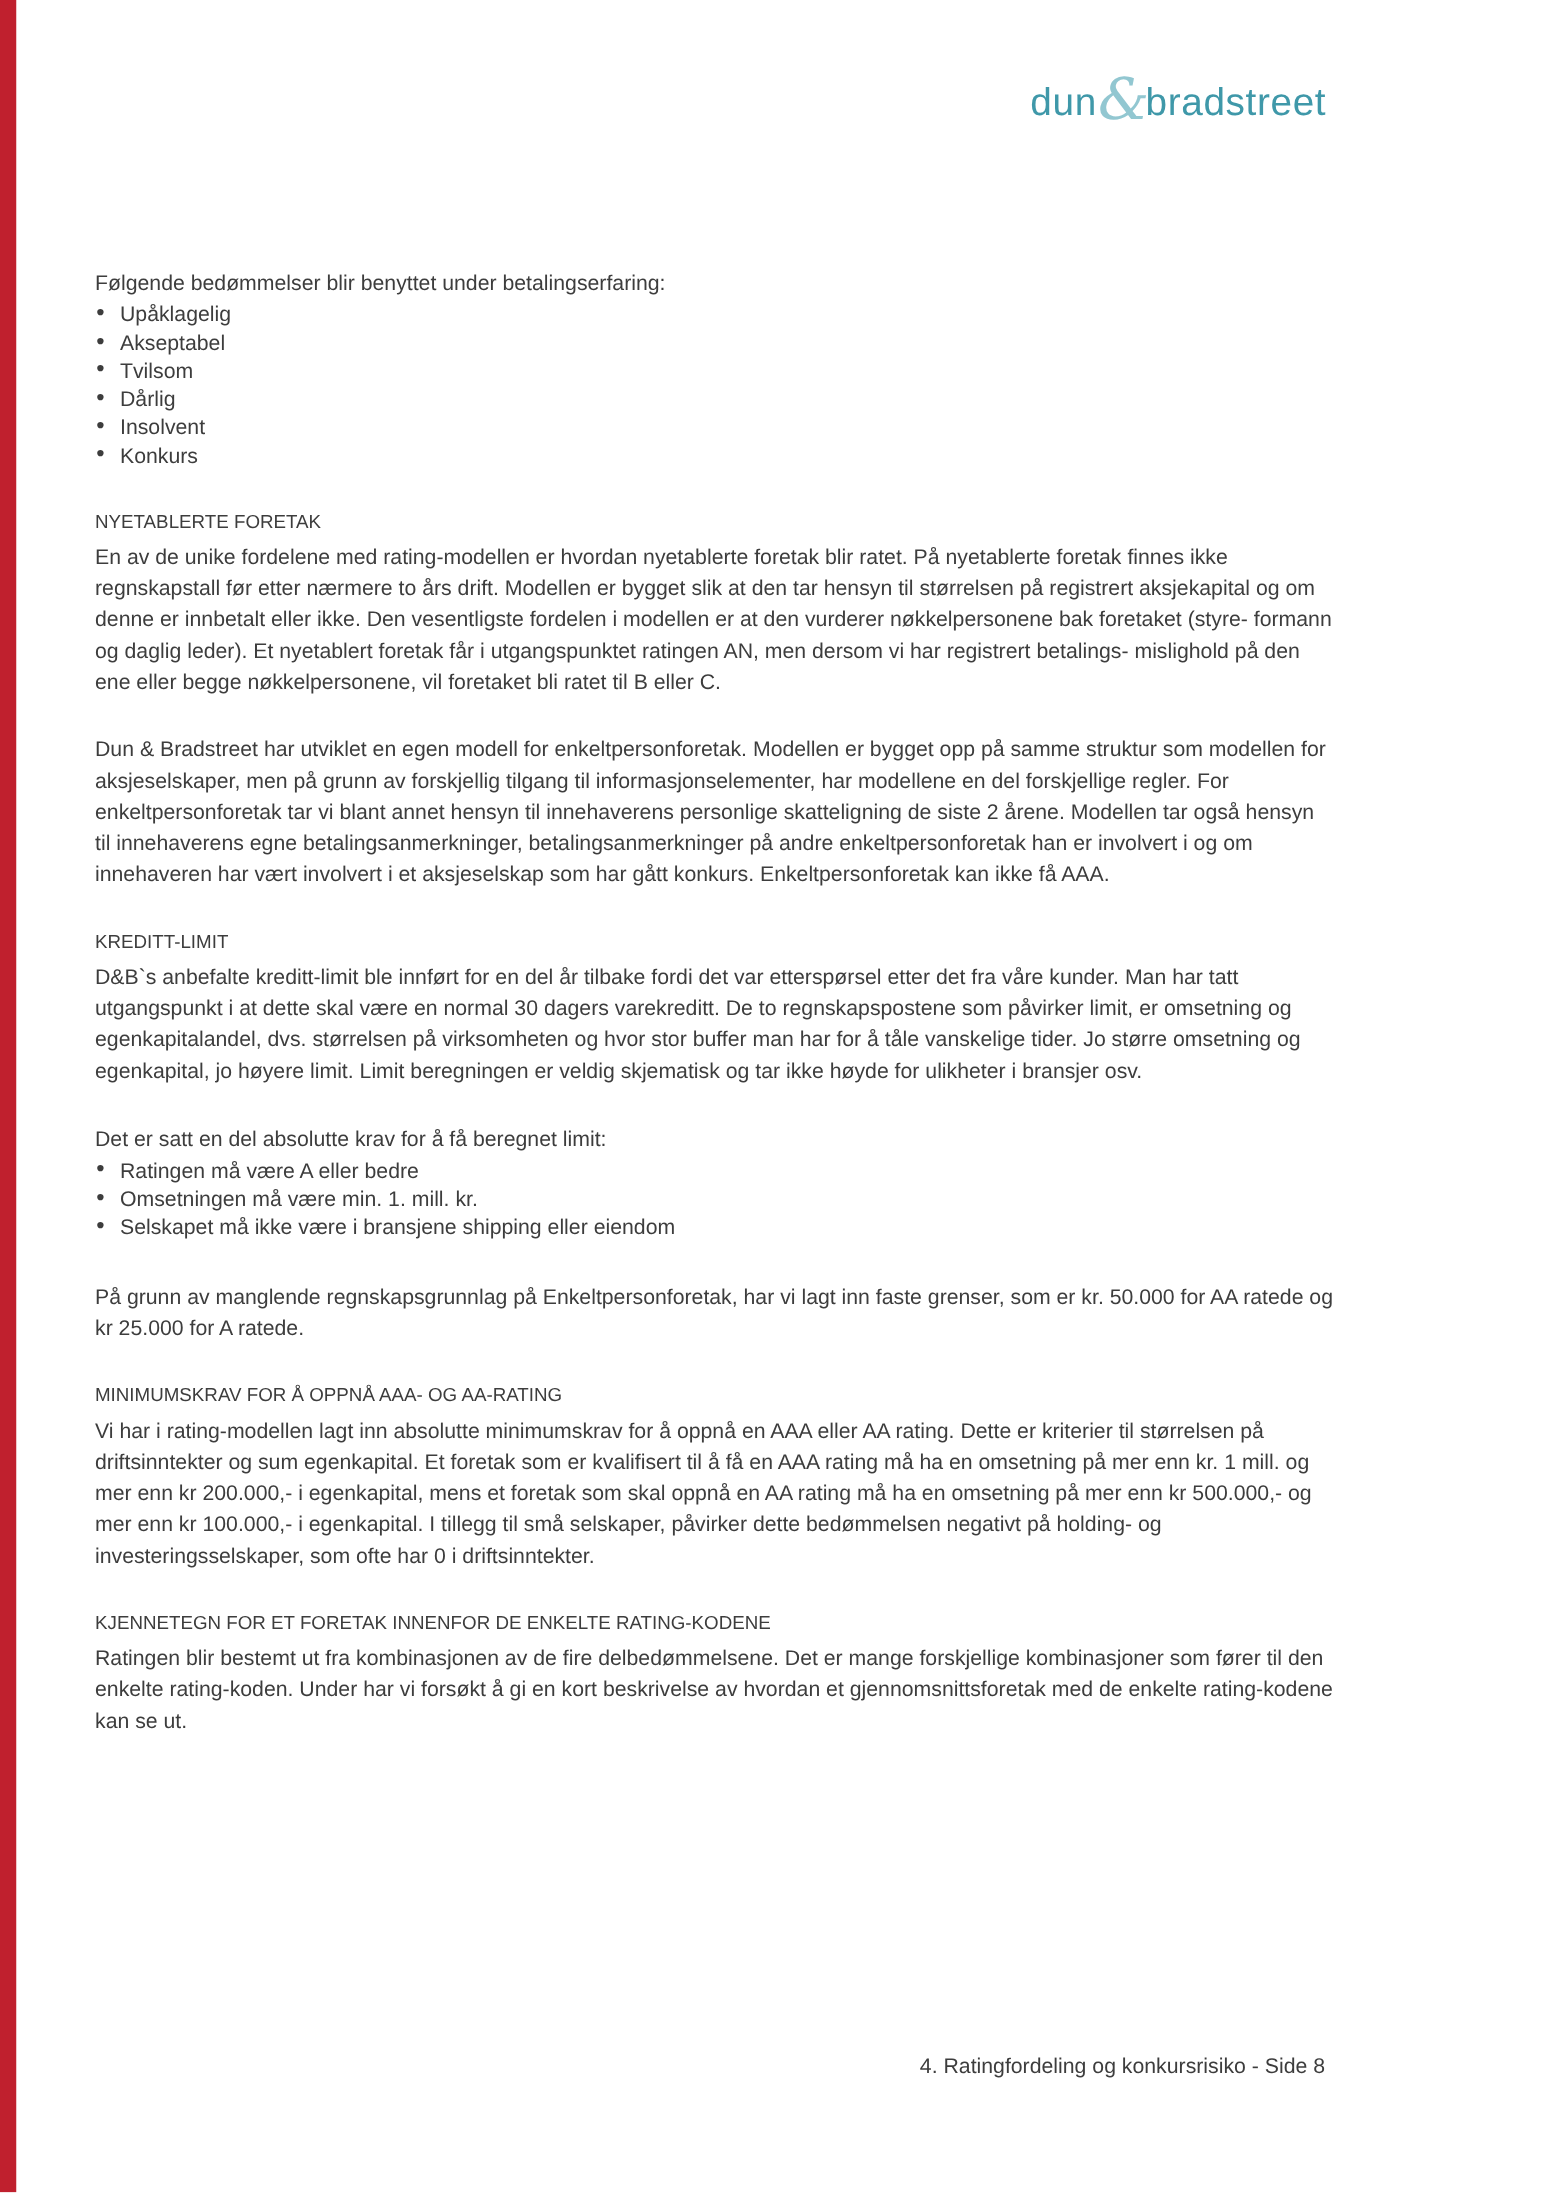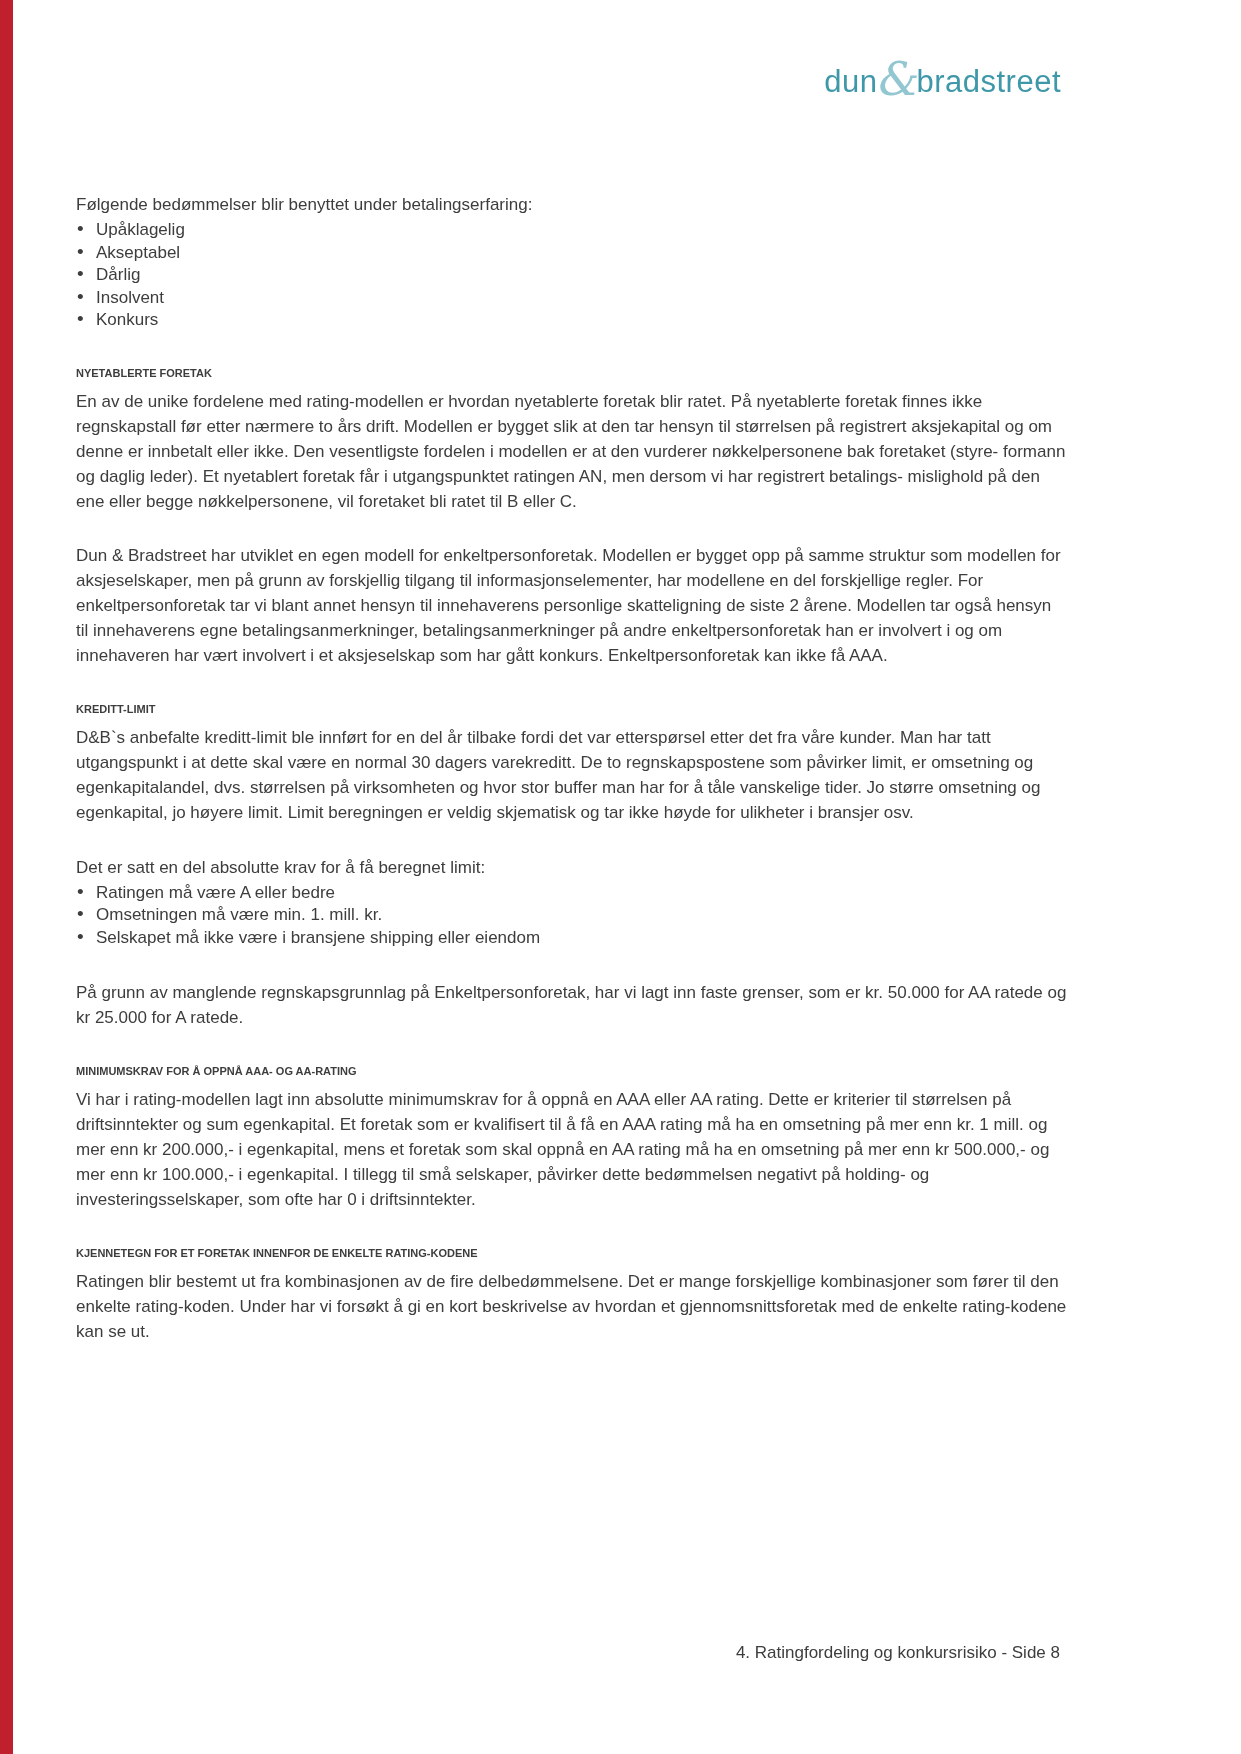--- a/index.html
+++ b/index.html
@@ -52,29 +52,29 @@
     font-weight: 400;
     color: var(--brand-light);
     position: relative;
     top: 3px;
     margin: 0 -3px 0 1px;
     line-height: 0;
   }
   .content {
     position: absolute;
     left: 76px;
-    top: 192px;
+    top: 214px;
     width: 992px;
     font-size: 17px;
     line-height: 25px;
   }
   .heading {
-    font-size: 11px;
+    font-size: 15px;
     line-height: 25px;
-    font-weight: 700;
+    font-weight: 400;
     margin: 0 0 3px 0;
   }
   .body {
     margin: 0;
   }
   .section {
     margin-top: 29px;
   }
   .bullets {
     list-style: none;
@@ -120,20 +120,21 @@
     <span class="logo-amp">&amp;</span>
     <span class="logo-word">bradstreet</span>
   </header>
 
   <main class="content">
 
     <p class="body">Følgende bedømmelser blir benyttet under betalingserfaring:</p>
     <ul class="bullets">
       <li class="bullet">Upåklagelig</li>
       <li class="bullet">Akseptabel</li>
+      <li class="bullet">Tvilsom</li>
       <li class="bullet">Dårlig</li>
       <li class="bullet">Insolvent</li>
       <li class="bullet">Konkurs</li>
     </ul>
 
     <section class="section">
       <h2 class="heading">NYETABLERTE FORETAK</h2>
       <p class="body">En av de unike fordelene med rating-modellen er hvordan nyetablerte foretak blir ratet. På nyetablerte foretak finnes ikke regnskapstall før etter nærmere to års drift. Modellen er bygget slik at den tar hensyn til størrelsen på registrert aksjekapital og om denne er innbetalt eller ikke. Den vesentligste fordelen i modellen er at den vurderer nøkkelpersonene bak foretaket (styre- formann og daglig leder). Et nyetablert foretak får i utgangspunktet ratingen AN, men dersom vi har registrert betalings- mislighold på den ene eller begge nøkkelpersonene, vil foretaket bli ratet til B eller C.</p>
     </section>
 

